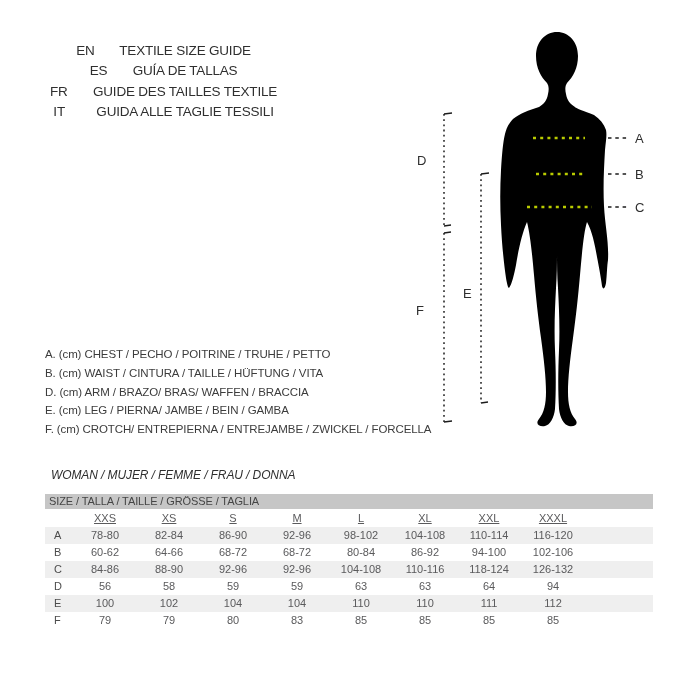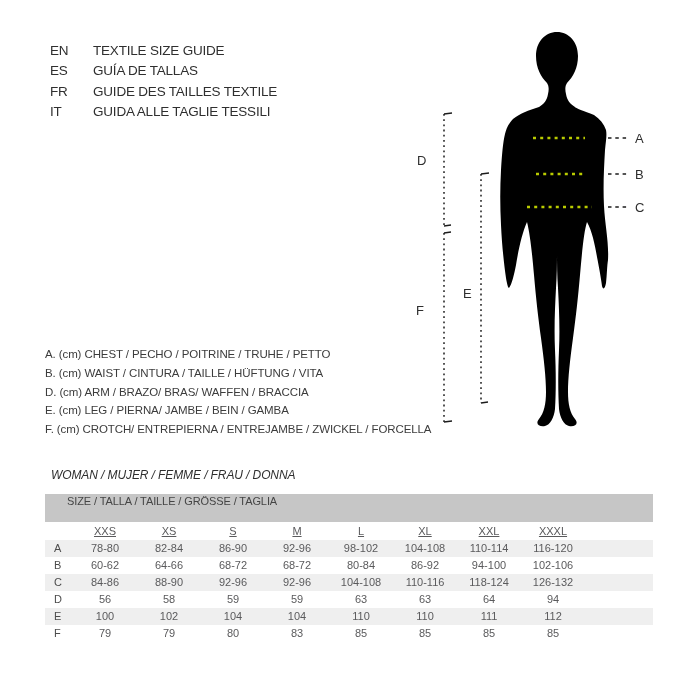--- a/index.html
+++ b/index.html
@@ -3,36 +3,36 @@
 <meta charset="utf-8">
 <style>
   html,body{margin:0;padding:0;background:#fff;}
   .page{
     position:relative;width:700px;height:700px;background:#ffffff;overflow:hidden;
     font-family:"Liberation Sans",sans-serif;
   }
   
   .lang-block{position:absolute;left:50px;top:41px;}
   .lang-row{display:flex;height:20.4px;line-height:20.4px;
-    font-size:13.5px;letter-spacing:-0.2px;color:#2f2f2f;font-weight:500;}
+    font-size:13.5px;letter-spacing:-0.2px;color:#2f2f2f;font-weight:500;justify-content:center;}
   .lang-code{width:43px;flex:0 0 43px;}
   
   .figure-svg{position:absolute;left:395px;top:20px;width:300px;height:420px;}
   .figure-svg text{font-family:"Liberation Sans",sans-serif;font-size:13px;fill:#2e2e2e;}
   
   .legend{position:absolute;left:45px;top:345px;}
   .legend-line{height:18.8px;line-height:18.8px;font-size:11.5px;
     letter-spacing:-0.1px;color:#3c3c3c;white-space:nowrap;}
   
   .gender-title{position:absolute;left:51px;top:468px;font-size:12px;
     letter-spacing:-0.1px;color:#2f2f2f;font-style:italic;}
   
   .table-wrap{position:absolute;left:45px;top:494px;width:608px;}
-  .size-band{height:28px;line-height:15px;background:#c6c6c6;color:#454545;
-    font-size:11px;letter-spacing:-0.1px;padding-left:22px;box-sizing:border-box;}
+  .size-band{height:15px;line-height:15px;background:#c6c6c6;color:#454545;
+    font-size:11px;letter-spacing:-0.1px;padding-left:4px;box-sizing:border-box;}
   table.sizes{border-collapse:collapse;width:608px;table-layout:fixed;
     font-size:11px;color:#5a5a5c;}
   table.sizes th,table.sizes td{padding:0;font-weight:normal;text-align:center;
     height:17px;line-height:17px;}
   table.sizes thead th{height:18px;line-height:18px;color:#5a5a5c;text-decoration:underline;}
   table.sizes tbody th{text-align:left;padding-left:9px;color:#4c4c4c;}
   table.sizes tr.stripe{background:#efefef;}
   .col-label{width:28px;}
   .col-size{width:64px;}
   .col-fill{width:68px;}

